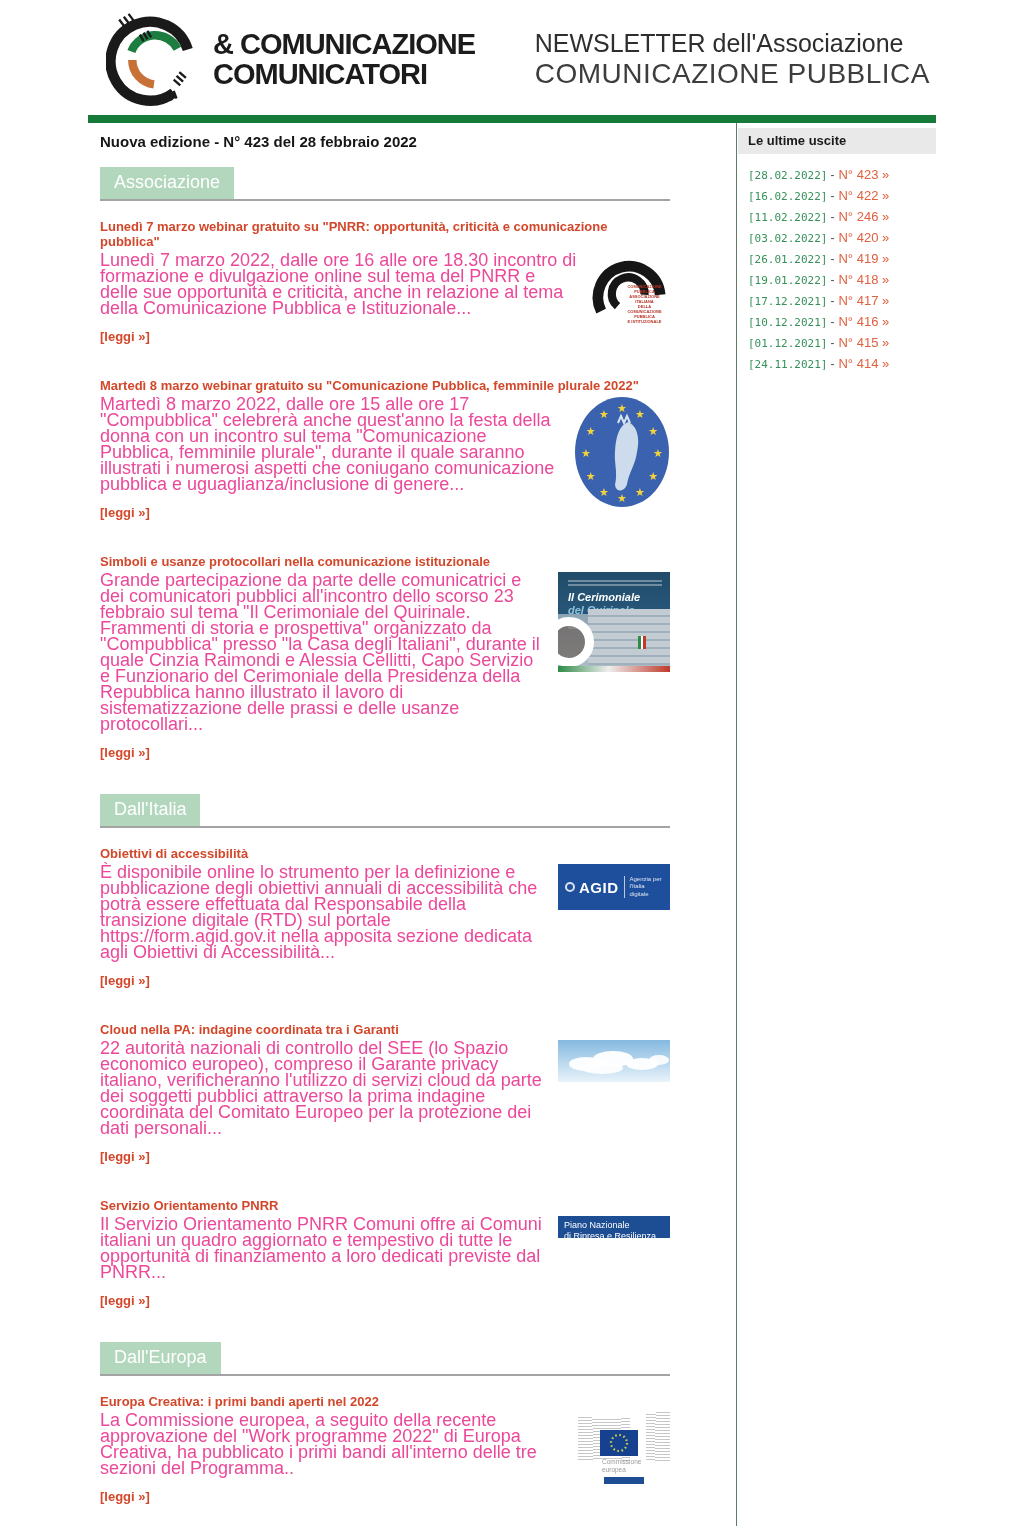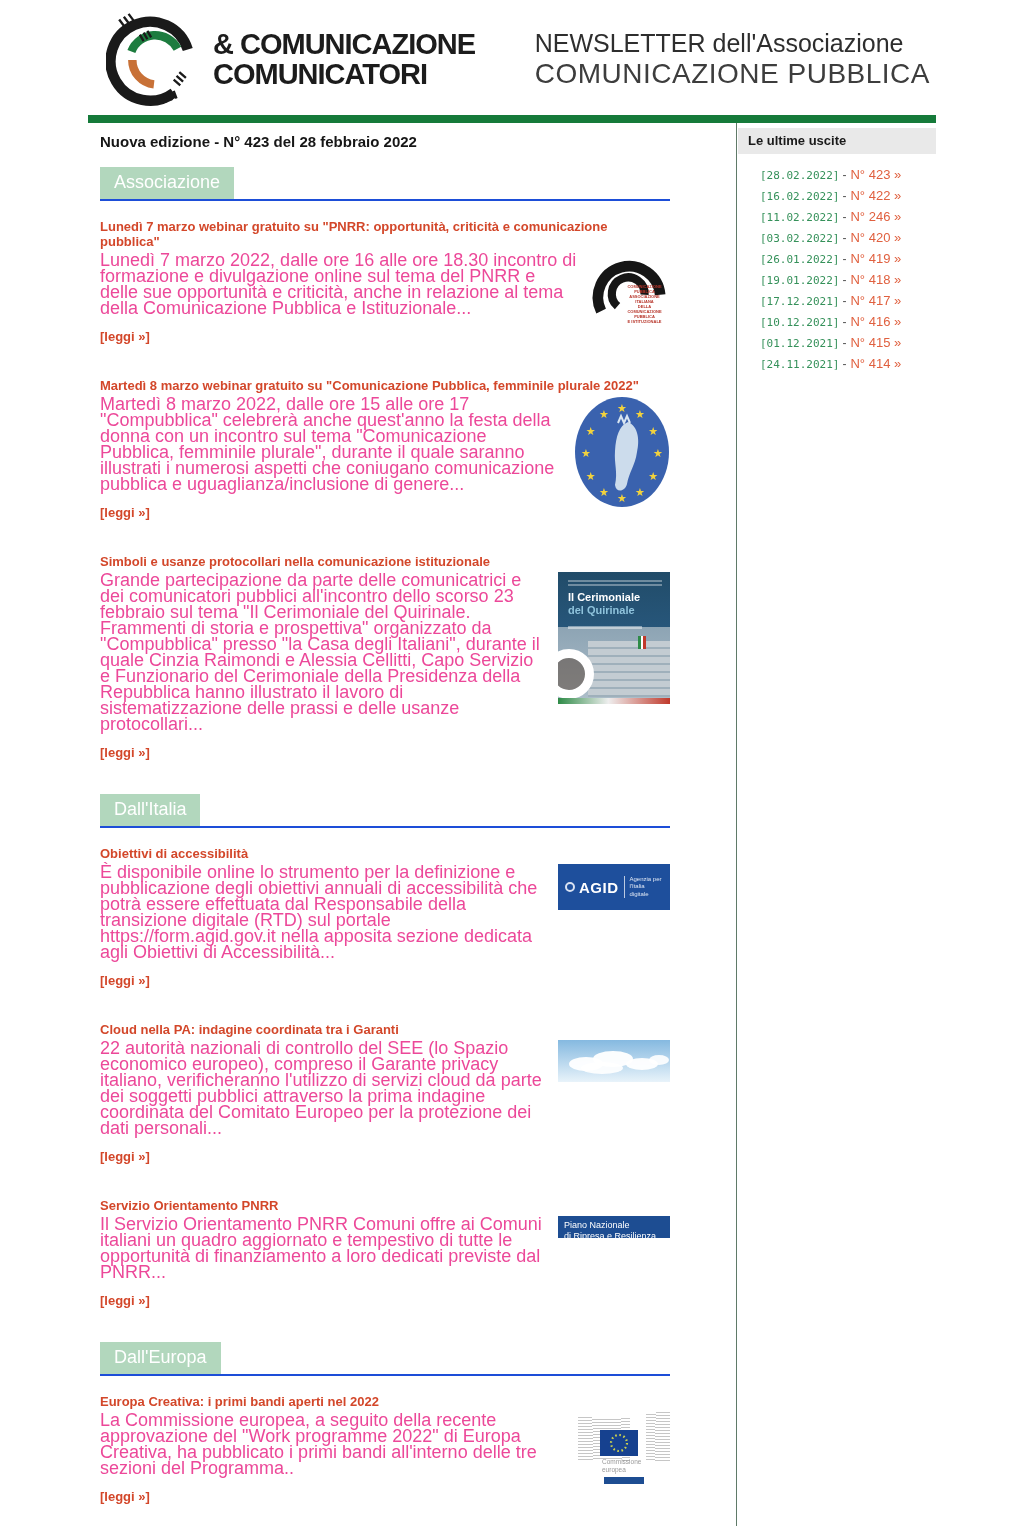--- a/index.html
+++ b/index.html
@@ -20,48 +20,48 @@
   .nl2 { font-size:28px; font-weight:300; color:#3d3d3d; letter-spacing:0.5px; }
   .rule { height:8px; background:#157a3a; }
 
   
   .cols { display:flex; align-items:stretch; margin-bottom:26px;gap:44px; }
   main { flex:1; min-width:0; padding:9px 22px 4px 12px; }
   aside { width:200px; border-left:1px solid #5f7a68; padding-top:3px; }
 
   .edition { font-size:15px; color:#161616; margin:1px 0 17px; font-weight:bold; }
 
-  .section-head { border-bottom:2px solid #1d4ed8; margin:0 0 18px; }
+  .section-head { border-bottom:2px solid #a3a3a3; margin:0 0 18px; }
   .section-badge { display:inline-block; background:#b2d7bd; color:#fff; font-size:18px; padding:5px 14px 6px; }
 
   .article { margin-bottom:33px; }
   .art-title { color:#d3472a; font-weight:bold; font-size:13px; margin-bottom:3px; cursor:pointer; }
   .art-row { display:flex; align-items:flex-start; justify-content:space-between; }
   .art-main { width:480px; flex:0 1 auto; }
   .art-body { font-size:18px; line-height:16px; white-space:pre-line; color:#ec4899; }
   .leggi { display:inline-block; margin-top:13px; color:#d3472a; font-weight:bold; font-size:13px; cursor:pointer; text-decoration:none; }
   .art-img { flex:0 0 auto; margin-left:10px; }
 
   
   .aside-head { background:#e9e9e9; font-weight:bold; font-size:13px; color:#1a1a1a; padding:5px 10px 6px; margin:2px 0 7px 1px; }
   #issue-list { list-style:none; padding:2px 8px 0 11px; }
-  .issue-item { padding:1.5px 0; white-space:nowrap;margin-left:12px; }
+  .issue-item { padding:1.5px 0; white-space:nowrap; }
   .issue-date { font-family:"DejaVu Sans Mono", monospace; font-size:11px; color:#35915a; }
   .issue-sep { color:#555; font-size:12px; margin:0 4px 0 3px; }
   .issue-num { font-size:13px; color:#e0603f; text-decoration:none; cursor:pointer; }
 
   
   .footer-bar { background:#2aa44f; color:#ecf7ee; font-size:13px; text-align:center; padding:5px 0 6px; }
 
   
   .img-arcs { width:82px; height:74px; position:relative; }
   .arcs-text { position:absolute; left:33px; top:32px; width:47px; color:#b7352a; font-weight:bold; font-size:4px; line-height:5px; text-align:center; }
   .img-eu { width:96px; height:112px; }
-  .img-book { width:112px; height:132px; position:relative; overflow:hidden; color:#fff;
-    background:linear-gradient(180deg,#214c69 0%,#27567a 42%,#8da4b4 42%,#aebfca 100%); }
+  .img-book { width:112px; height:100px; position:relative; overflow:hidden; color:#fff;
+    background:linear-gradient(180deg,#214c69 0%,#27567a 42%,#8da4b4 42%,#aebfca 100%);font-style:italic; }
   .b-top { position:absolute; top:6px; left:10px; right:8px; height:8px;
     background:repeating-linear-gradient(0deg,rgba(255,255,255,.35) 0 2px,transparent 2px 4px); }
   .b-title { position:absolute; top:19px; left:10px; font-size:11px; font-weight:bold; }
   .b-sub { position:absolute; top:32px; left:10px; font-size:11px; font-weight:bold; color:#8fc3dc; }
   .b-auth { position:absolute; top:54px; left:10px; right:28px; height:3px; background:rgba(255,255,255,.45); }
   .b-flag { position:absolute; top:64px; right:24px; width:8px; height:13px;
     background:linear-gradient(90deg,#2e8b47 0 33%,#fff 33% 66%,#c0392b 66%); }
   .b-bldg { position:absolute; bottom:7px; right:0; width:82px; height:56px;
     background:repeating-linear-gradient(180deg,#c3ccd2 0 6px,#9fb0bb 6px 8px); }
   .b-q { position:absolute; left:-14px; bottom:5px; width:50px; height:50px; border:9px solid #fff;

